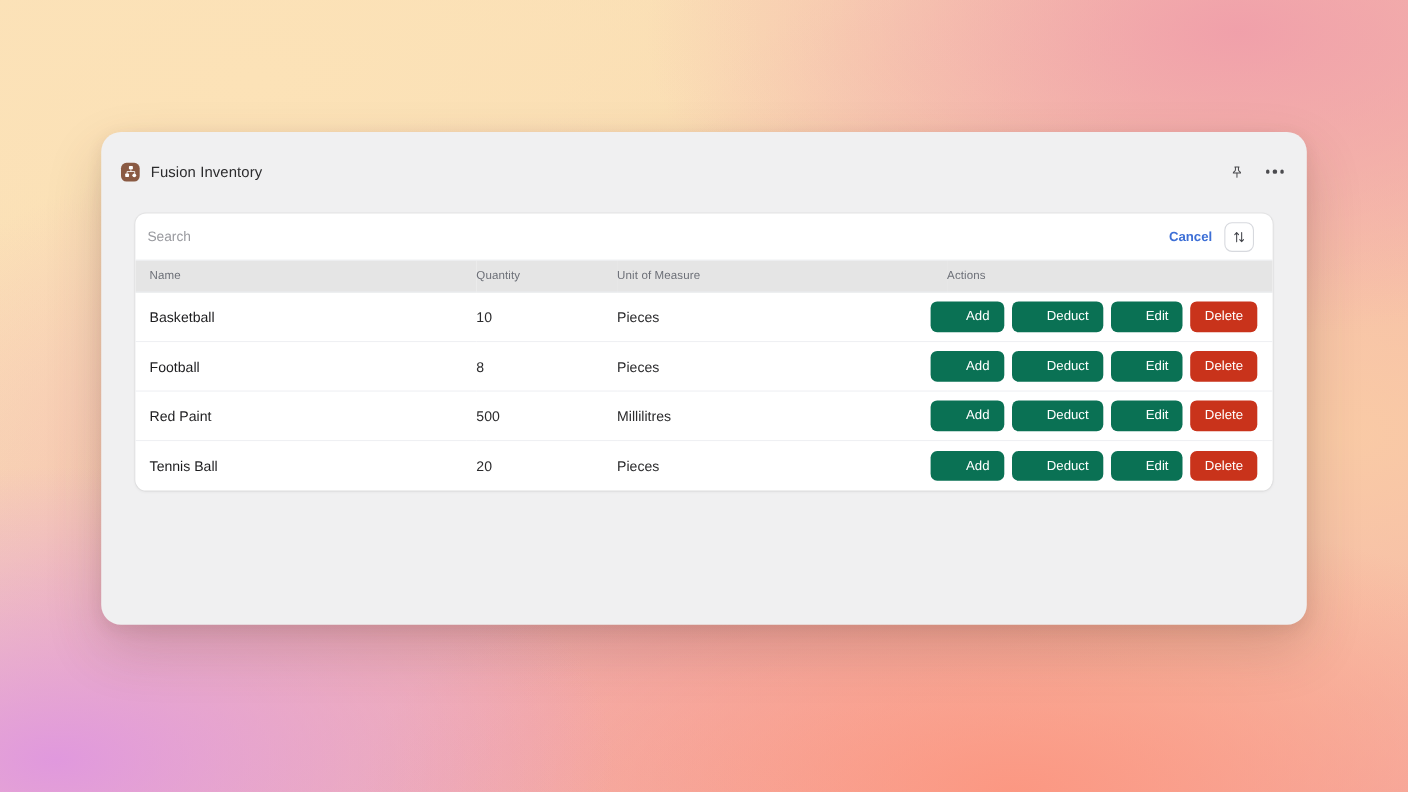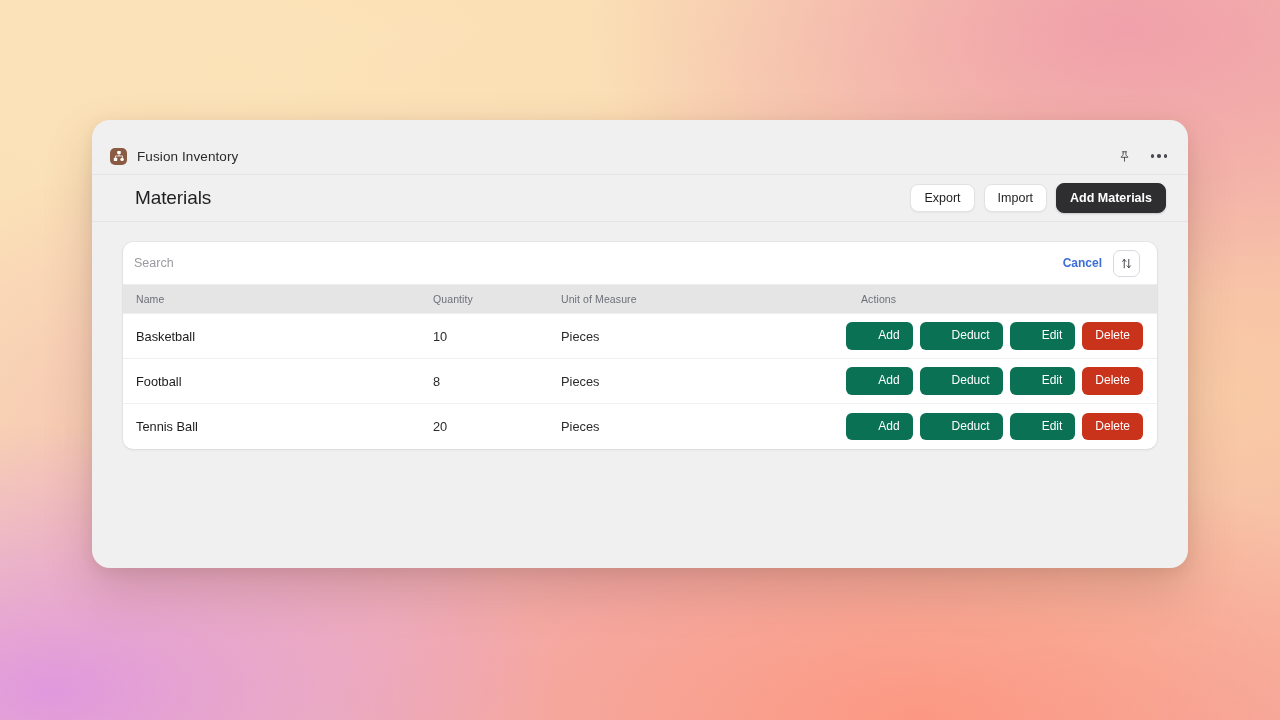--- a/index.html
+++ b/index.html
@@ -255,28 +255,20 @@
       <span class="tb-btn">
         <span class="dots">
             <i></i>
             <i></i>
             <i></i>
           </span>
       </span>
     </div>
   </div>
 
-  <div class="page-header">
-    <div class="page-title">Materials</div>
-    <div class="header-buttons">
-      <button class="btn-light">Export</button>
-      <button class="btn-light">Import</button>
-      <button class="btn-dark">Add Materials</button>
-    </div>
-  </div>
 
   <div class="content">
     <div class="card">
 
       <div class="search-row">
         <input class="search-input" type="text" placeholder="Search" style="">
         <span class="cancel-link">Cancel</span>
         <span class="sort-btn">
           <svg width="13" height="13" viewBox="0 0 16 16" fill="none" stroke="#43454b" stroke-width="1.2" stroke-linecap="round" stroke-linejoin="round">
             <path d="M5.2 13.3V3.1M5.2 3.1 3.1 5.4M5.2 3.1l2.1 2.3"></path>
@@ -315,20 +307,33 @@
               <td class="c-actions">
                 <div class="action-group">
                   <button class="act green">Add</button>
                   <button class="act green">Deduct</button>
                   <button class="act green">Edit</button>
                   <button class="act red">Delete</button>
                 </div>
               </td>
             </tr>
             <tr>
+              <td class="c-name">Red Paint</td>
+              <td class="c-qty">500</td>
+              <td class="c-uom">Millilitres</td>
+              <td class="c-actions">
+                <div class="action-group">
+                  <button class="act green">Add</button>
+                  <button class="act green">Deduct</button>
+                  <button class="act green">Edit</button>
+                  <button class="act red">Delete</button>
+                </div>
+              </td>
+            </tr>
+            <tr>
               <td class="c-name">Tennis Ball</td>
               <td class="c-qty">20</td>
               <td class="c-uom">Pieces</td>
               <td class="c-actions">
                 <div class="action-group">
                   <button class="act green">Add</button>
                   <button class="act green">Deduct</button>
                   <button class="act green">Edit</button>
                   <button class="act red">Delete</button>
                 </div>

